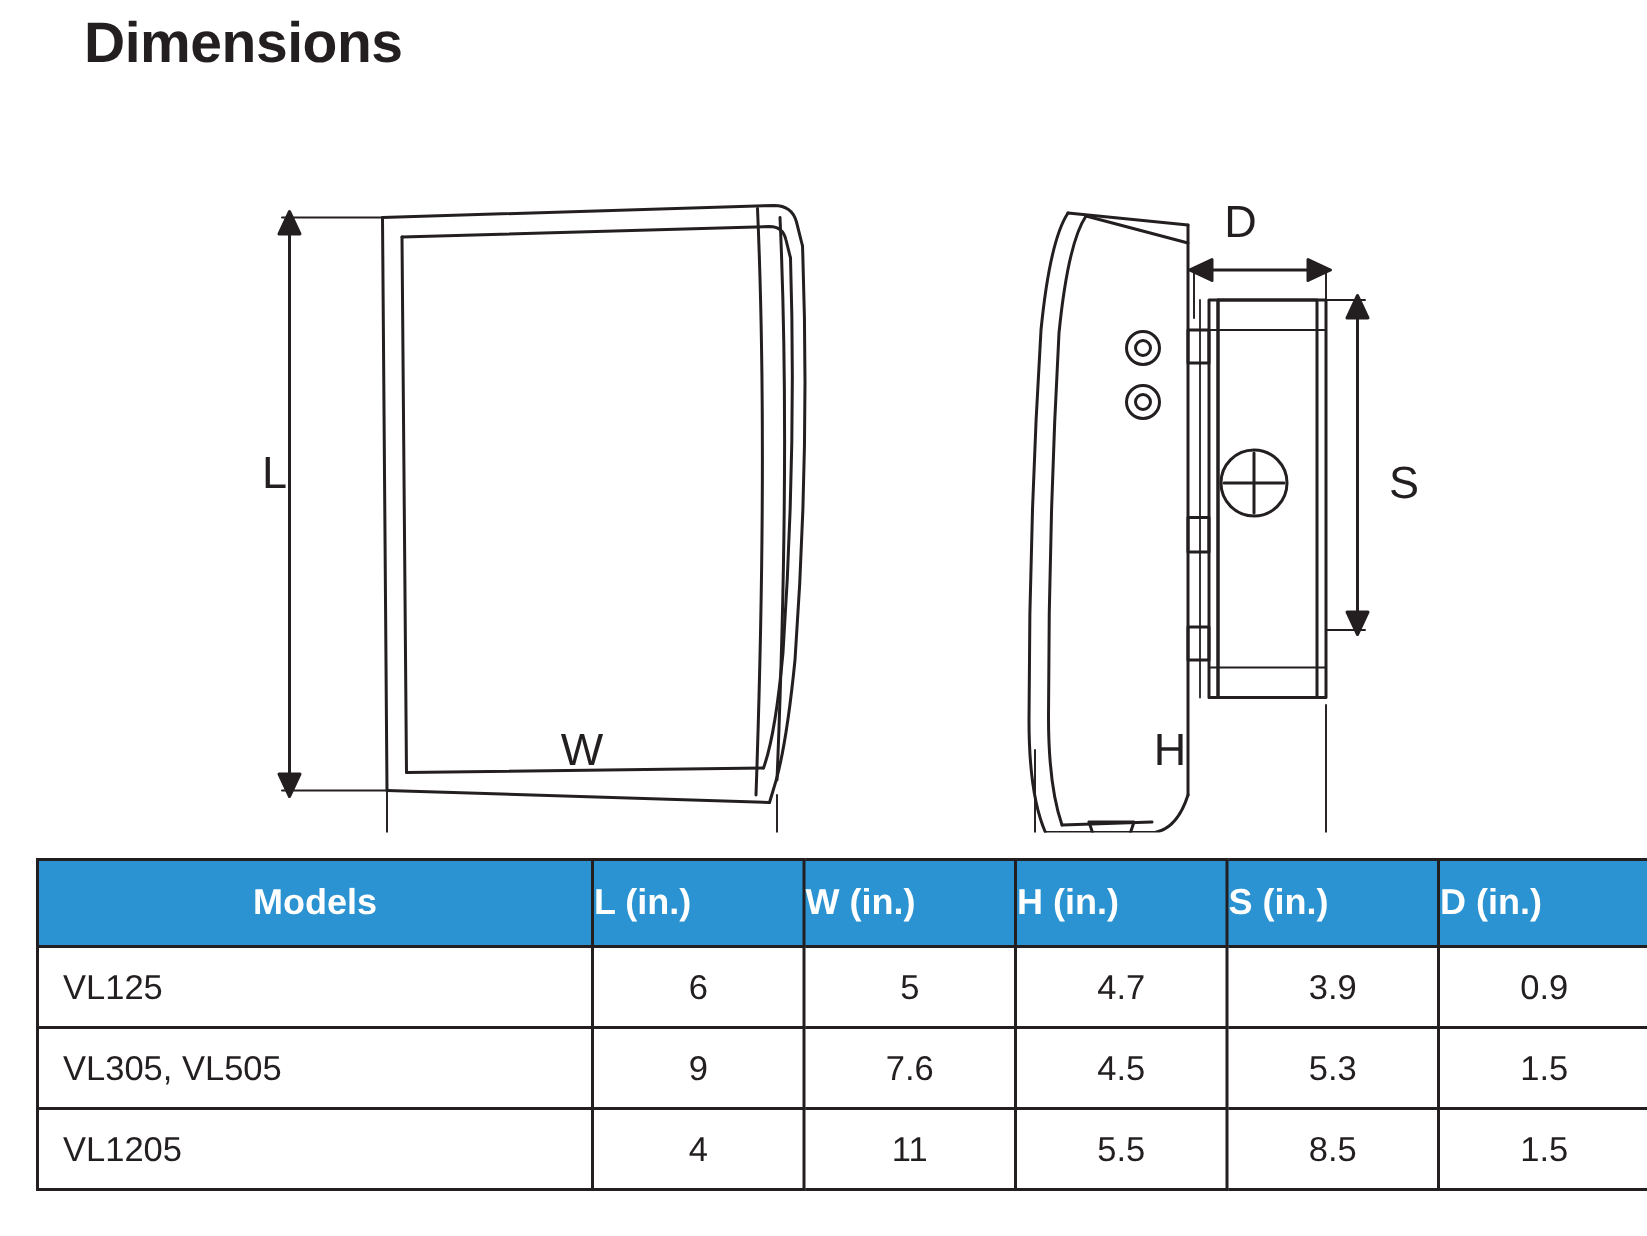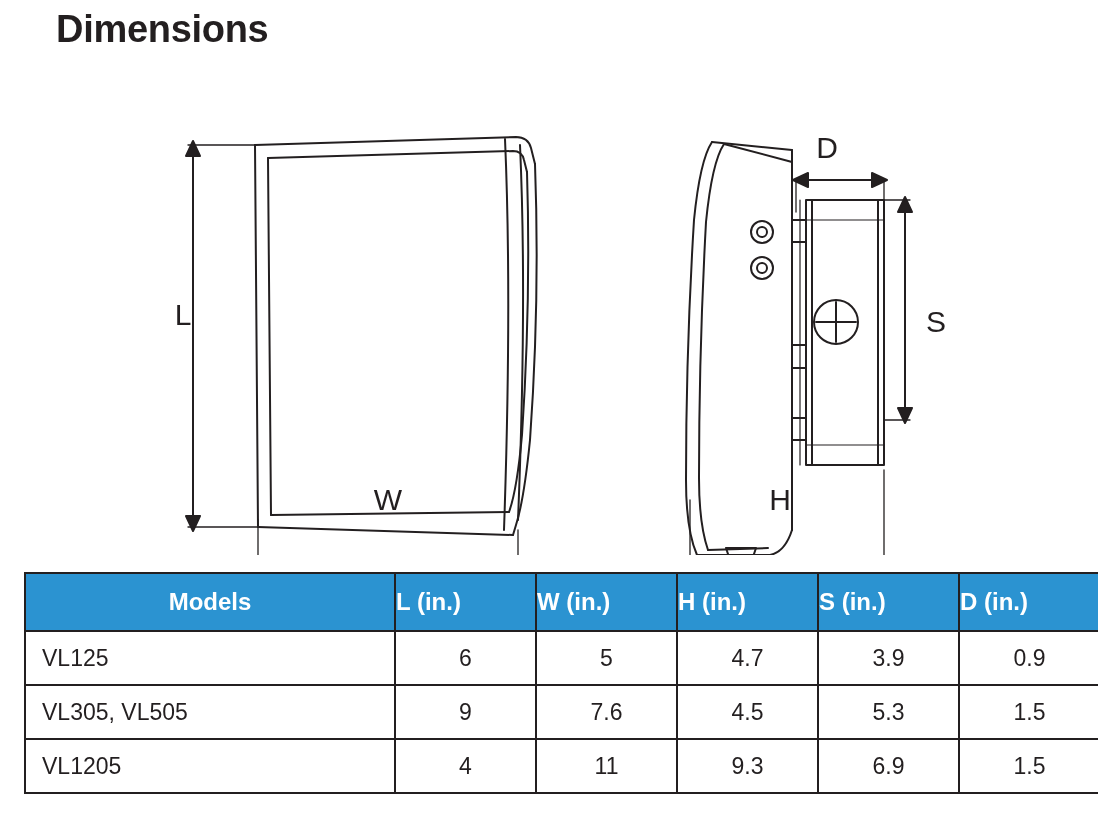--- a/index.html
+++ b/index.html
@@ -244,20 +244,20 @@
         <td class="value-cell">9</td>
         <td class="value-cell">7.6</td>
         <td class="value-cell">4.5</td>
         <td class="value-cell">5.3</td>
         <td class="value-cell">1.5</td>
       </tr>
       <tr>
         <td class="model-cell">VL1205</td>
         <td class="value-cell">4</td>
         <td class="value-cell">11</td>
-        <td class="value-cell">9.3</td>
-        <td class="value-cell">6.9</td>
+        <td class="value-cell">5.5</td>
+        <td class="value-cell">8.5</td>
         <td class="value-cell">1.5</td>
       </tr>
     </tbody>
   </table>
 
 </div>
 
 </body></html>

